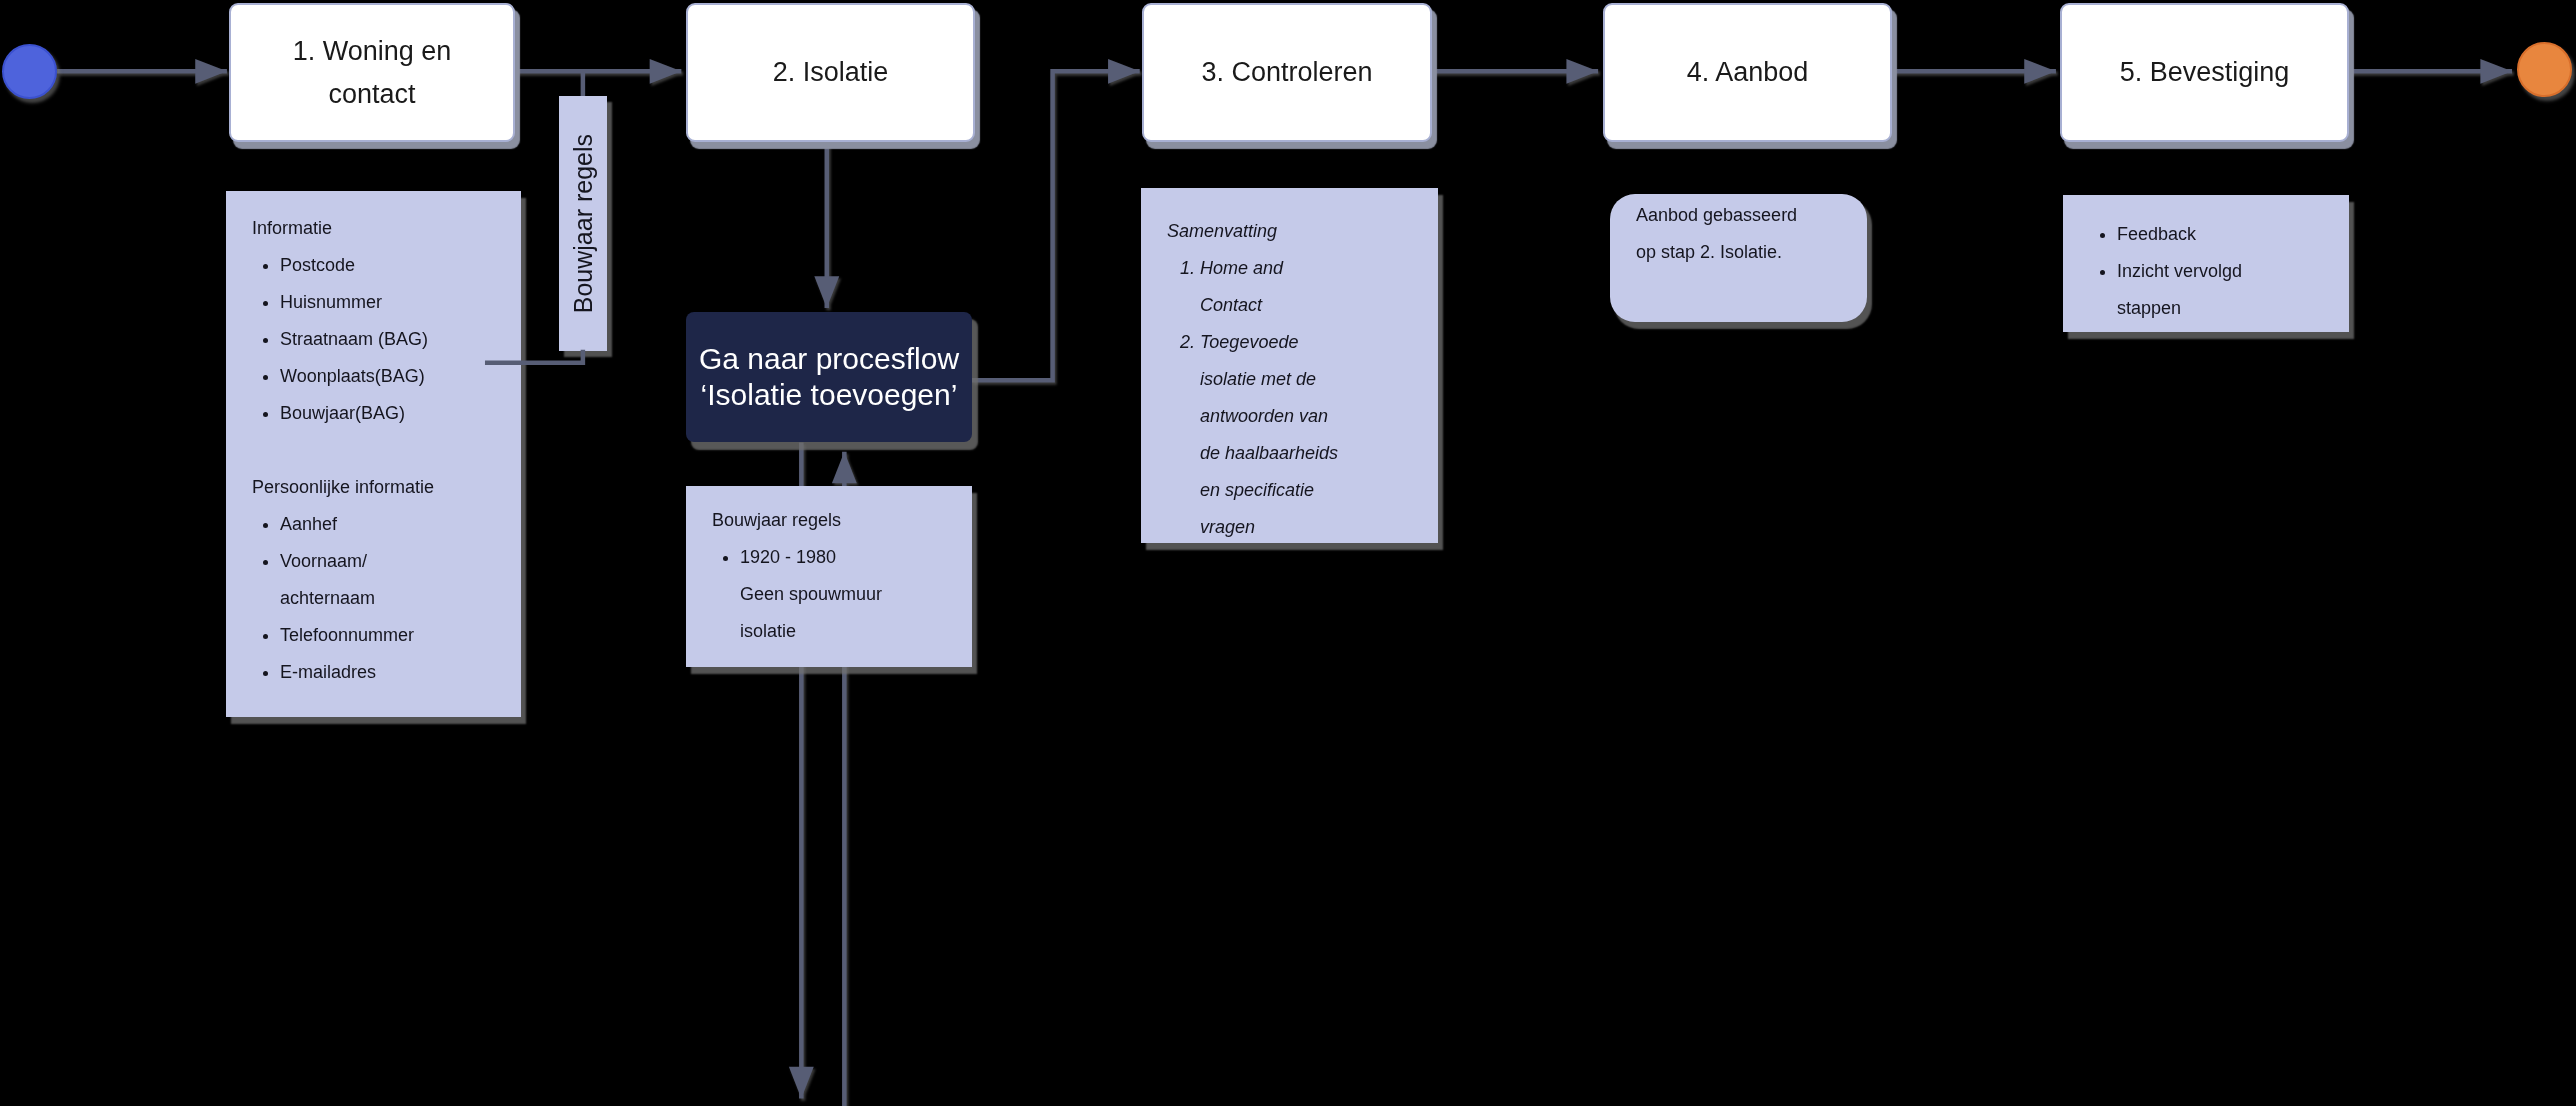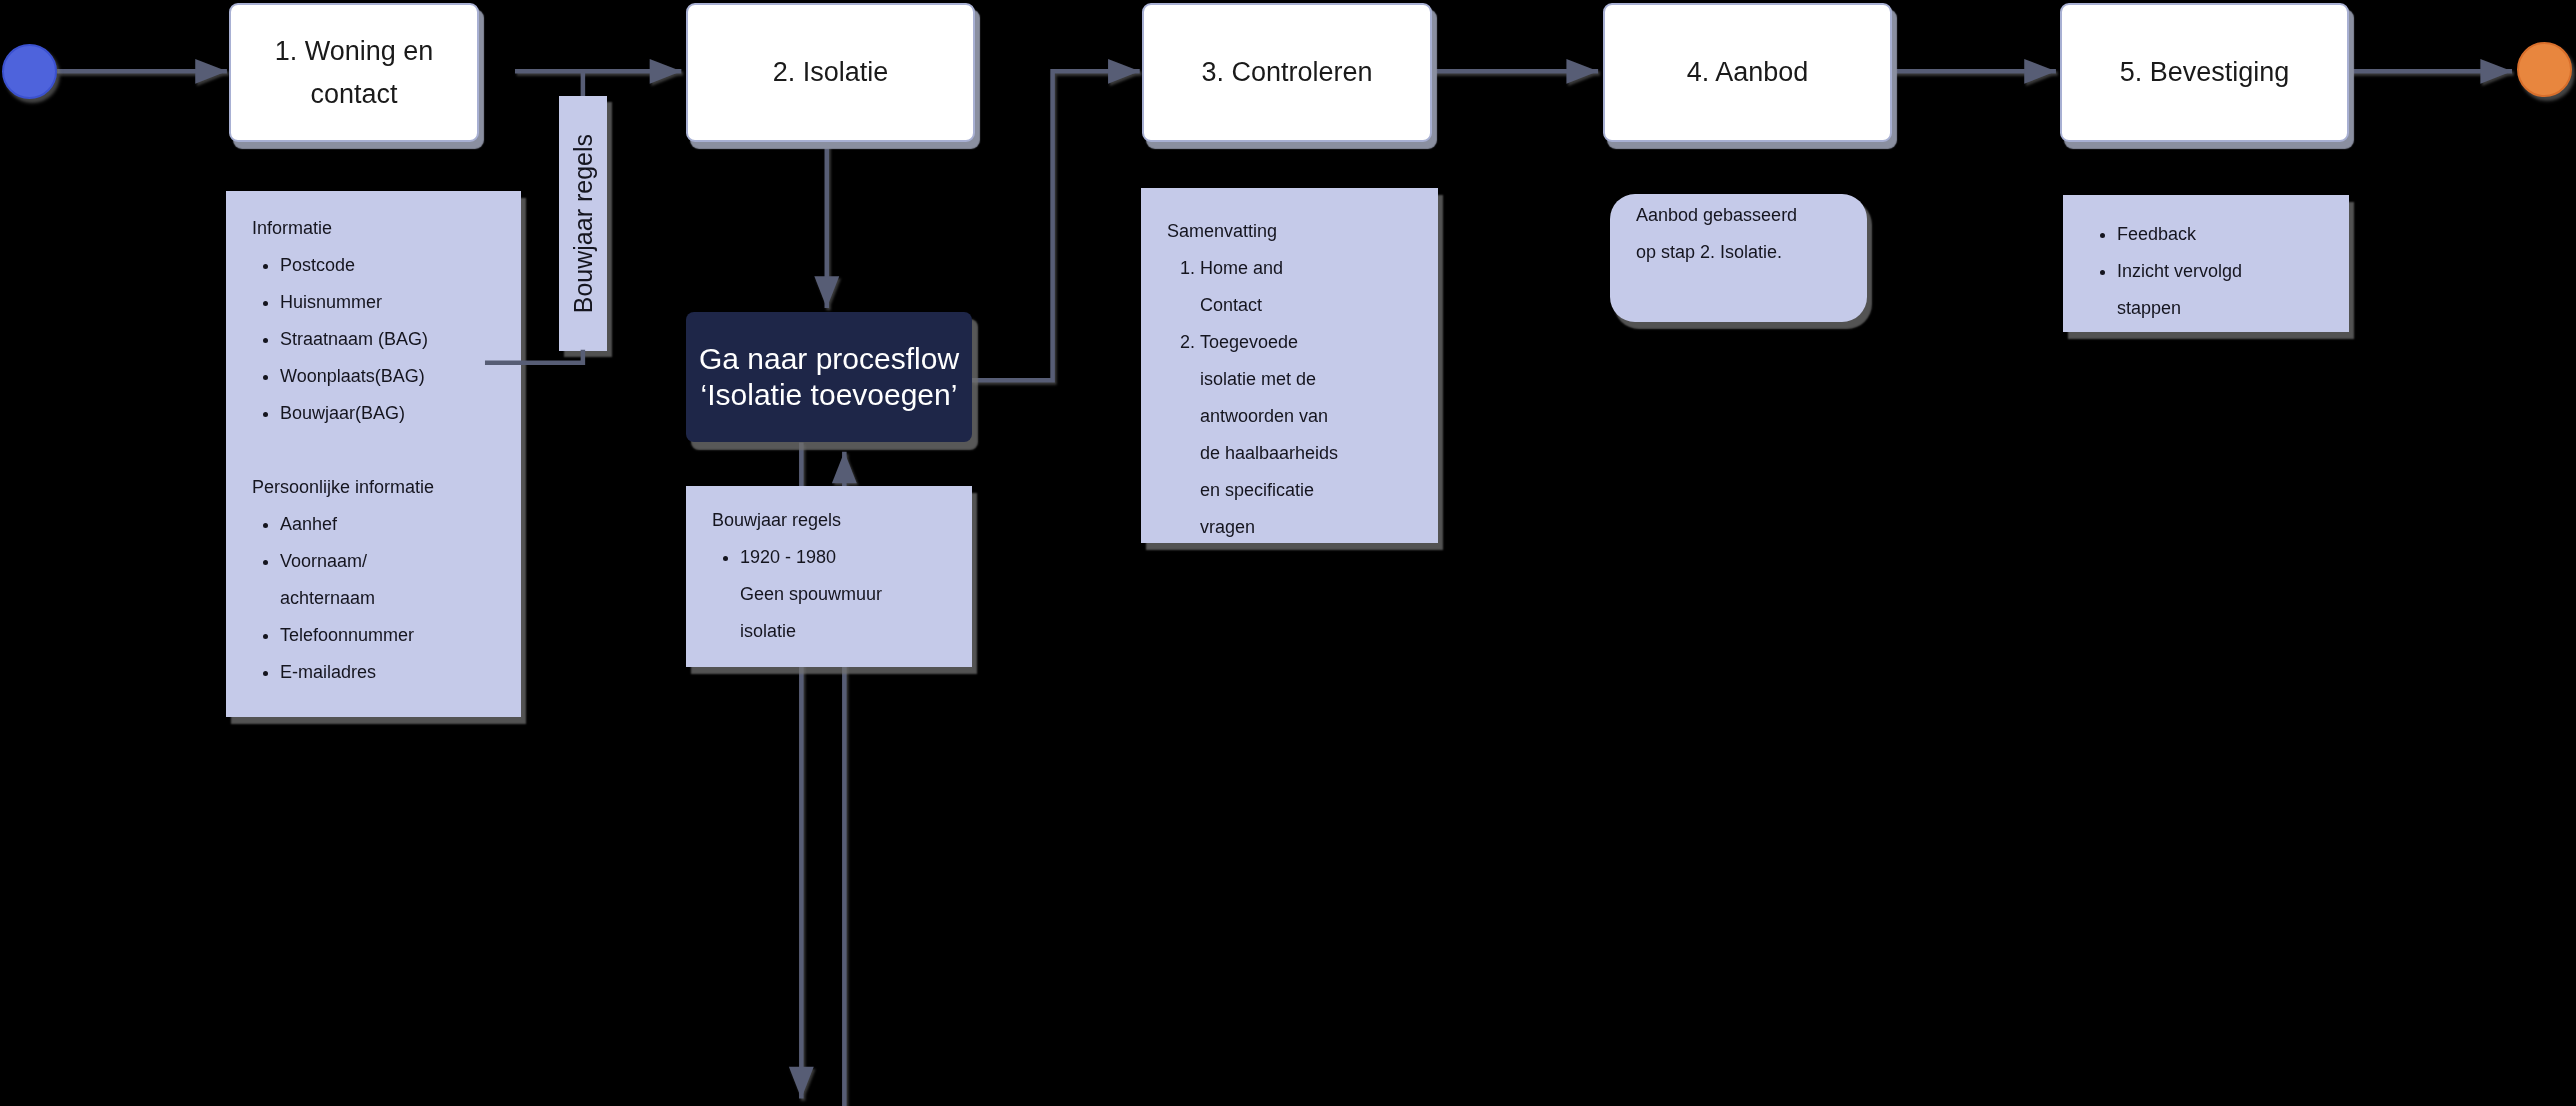--- a/index.html
+++ b/index.html
@@ -25,21 +25,21 @@
 
   .node{position:absolute;width:55px;height:55px;border-radius:50%;box-sizing:border-box;
         box-shadow:2.8px 4px 3.4px rgba(125,125,125,0.55);}
   .node.start{left:1.7px;top:44px;background:var(--blueFill);border:2.8px solid var(--blueBorder);}
   .node.end{left:2517px;top:42px;background:var(--orangeFill);border:2.8px solid var(--orangeBorder);}
 
   .step{position:absolute;top:3.4px;height:139px;background:#ffffff;border:2.3px solid var(--boxBorder);
         border-radius:9px;box-sizing:border-box;display:flex;align-items:center;justify-content:center;
         color:var(--stepText);font-size:27px;line-height:43px;text-align:center;white-space:pre-line;
         box-shadow:4.5px 6.8px 1.1px #8A8FA0;}
-  .step.s1{left:229px;width:250px;}
+  .step.s1{left:229px;width:286px;}
   .step.s2{left:686px;width:289px;}
   .step.s3{left:1142px;width:290px;}
   .step.s4{left:1603px;width:289px;}
   .step.s5{left:2060px;width:289px;}
 
   .subprocess{position:absolute;left:686px;top:312px;width:286px;height:130px;background:var(--navy);
         border-radius:8px;box-sizing:border-box;display:flex;align-items:center;justify-content:center;
         color:#ffffff;font-size:30px;line-height:36px;text-align:center;white-space:pre-line;
         box-shadow:5.7px 7.4px 1.7px rgba(110,110,110,0.8);}
 
@@ -50,21 +50,21 @@
 
   .note{position:absolute;background:var(--lavender);color:var(--noteText);font-size:18px;line-height:37px;
         box-sizing:border-box;box-shadow:4.5px 6.8px 1.7px rgba(115,115,115,0.72);}
   .note .title{white-space:pre-line;}
   .note ul{margin:0;padding-left:28px;list-style:disc outside;}
   .note ol{margin:0;padding-left:33px;list-style:decimal outside;}
   .note li{white-space:pre-line;}
   .note .gap{height:37px;}
   .note.a1{left:226px;top:191px;width:295px;height:526px;padding:19px 17px 0 26px;}
   .note.a2{left:686px;top:486px;width:286px;height:181px;padding:16px 17px 0 26px;}
-  .note.a3{left:1141px;top:188px;width:297px;height:355px;padding:25px 17px 0 26px;line-height:37px;}
+  .note.a3{left:1141px;top:188px;width:297px;height:355px;padding:25px 17px 0 26px;line-height:37px;font-style:italic;}
   .note.a4{left:1610px;top:194px;width:257px;height:128px;padding:3px 17px 0 26px;white-space:pre-line;border-radius:25px;}
   .note.a5{left:2063px;top:195px;width:286px;height:137px;padding:21px 17px 0 26px;}
 </style>
 </head>
 <body>
 
 <div class="canvas">
 
   <svg class="layer" viewBox="0 0 4552 1956" width="2576" height="1107">
     <defs>

